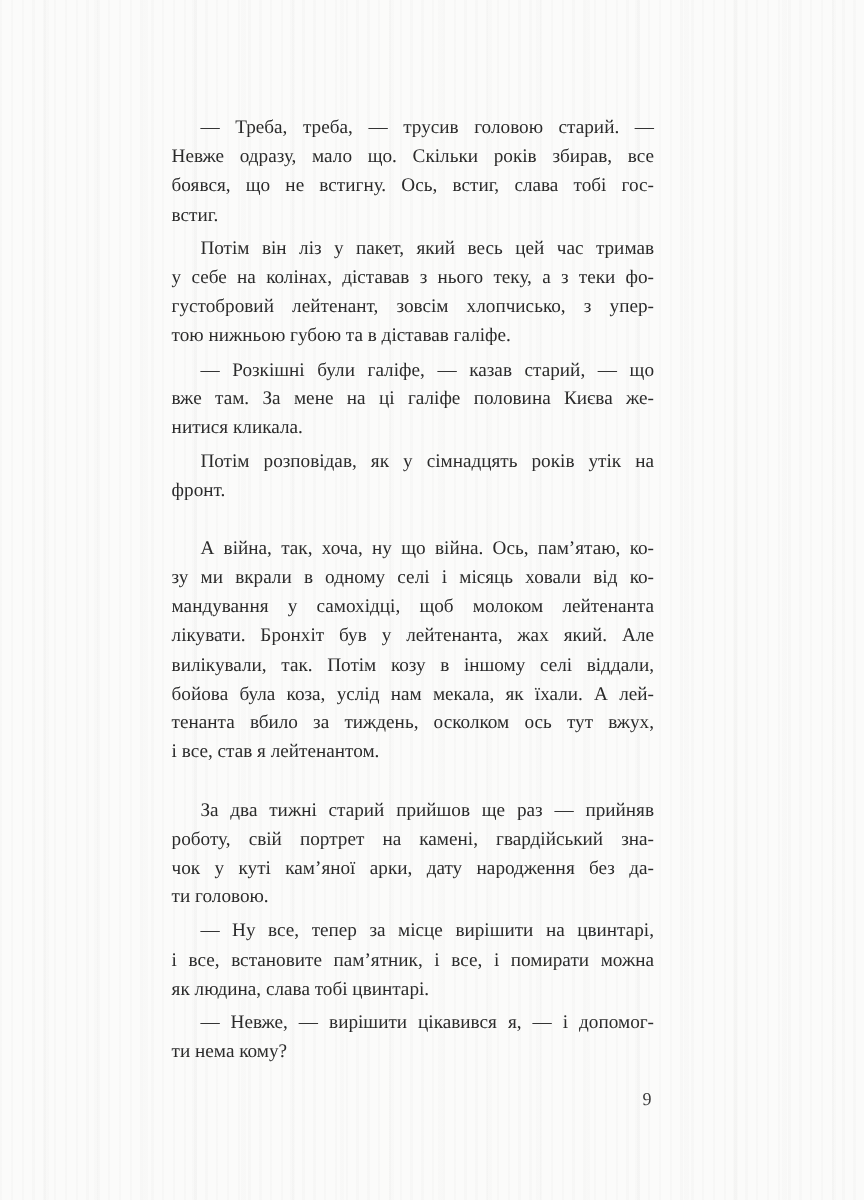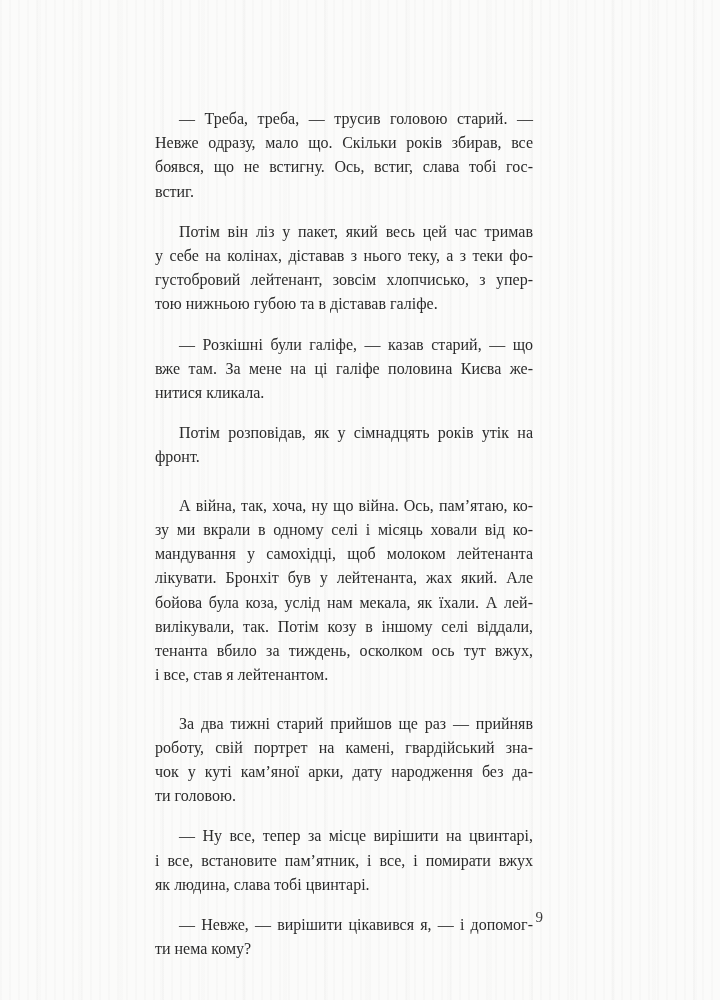--- a/index.html
+++ b/index.html
@@ -32,21 +32,21 @@
     position: absolute;
     inset: 0;
   }
   .text-block {
     position: absolute;
     left: 139px;
     top: 91px;
     width: 410px;
   }
   .para {
-    margin: 16px;
+    margin: 4px;
   }
   .para.spaced {
     margin-top: 24.2px;
   }
   .line {
     font-size: 16px;
     line-height: 24.2px;
     color: #2b2b2b;
     text-align: justify;
     text-align-last: justify;
@@ -95,34 +95,34 @@
       </div>
       <div class="para">
         <div class="line first">Потім розповідав, як у сімнадцять років утік на</div>
         <div class="line last">фронт.</div>
       </div>
       <div class="para spaced">
         <div class="line first">А війна, так, хоча, ну що війна. Ось, пам’ятаю, ко-</div>
         <div class="line">зу ми вкрали в одному селі і місяць ховали від ко-</div>
         <div class="line">мандування у самохідці, щоб молоком лейтенанта</div>
         <div class="line">лікувати. Бронхіт був у лейтенанта, жах який. Але</div>
+        <div class="line">вилікували, так. Потім козу в іншому селі віддали,</div>
         <div class="line">бойова була коза, услід нам мекала, як їхали. А лей-</div>
-        <div class="line">вилікували, так. Потім козу в іншому селі віддали,</div>
         <div class="line">тенанта вбило за тиждень, осколком ось тут вжух,</div>
         <div class="line last">і все, став я лейтенантом.</div>
       </div>
       <div class="para spaced">
         <div class="line first">За два тижні старий прийшов ще раз — прийняв</div>
         <div class="line">роботу, свій портрет на камені, гвардійський зна-</div>
         <div class="line">чок у куті кам’яної арки, дату народження без да-</div>
         <div class="line last">ти головою.</div>
       </div>
       <div class="para">
         <div class="line first">— Ну все, тепер за місце вирішити на цвинтарі,</div>
-        <div class="line">і все, встановите пам’ятник, і все, і помирати вжух</div>
+        <div class="line">і все, встановите пам’ятник, і все, і помирати можна</div>
         <div class="line last">як людина, слава тобі цвинтарі.</div>
       </div>
       <div class="para">
         <div class="line first">— Невже, — вирішити цікавився я, — і допомог-</div>
         <div class="line last">ти нема кому?</div>
       </div>
     </div>
   <div class="page-number">9</div>
 </div>
 

